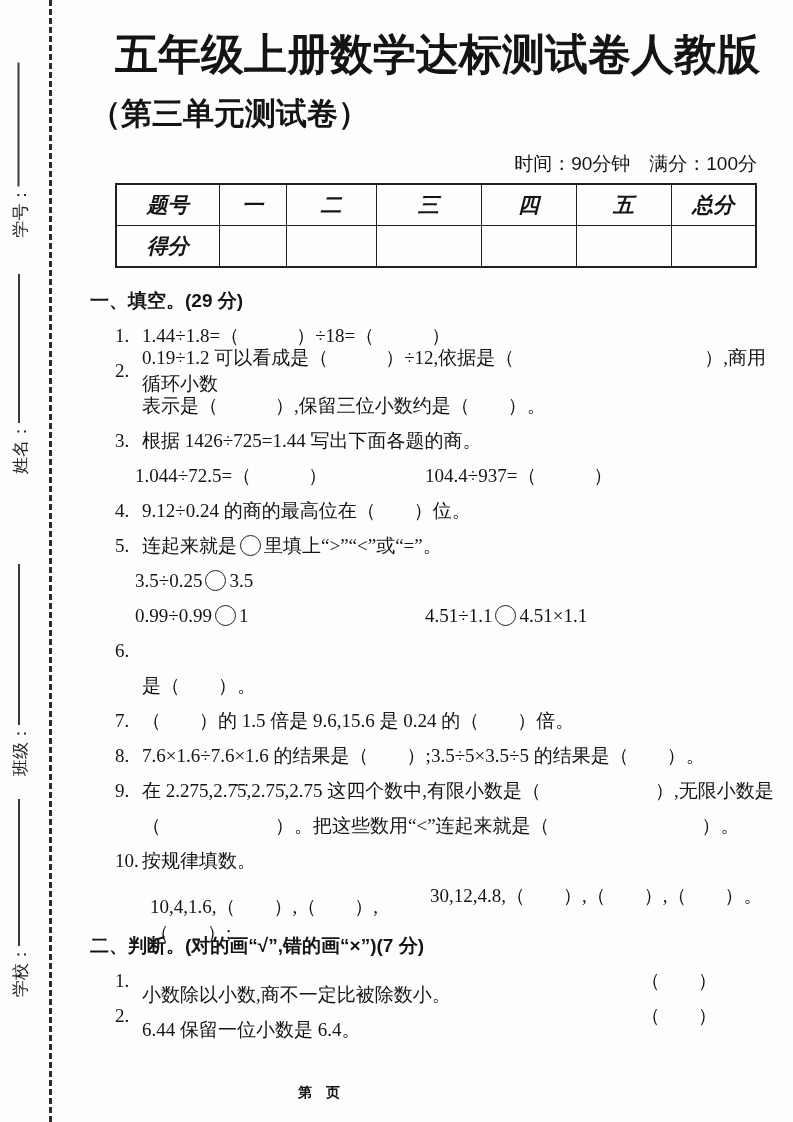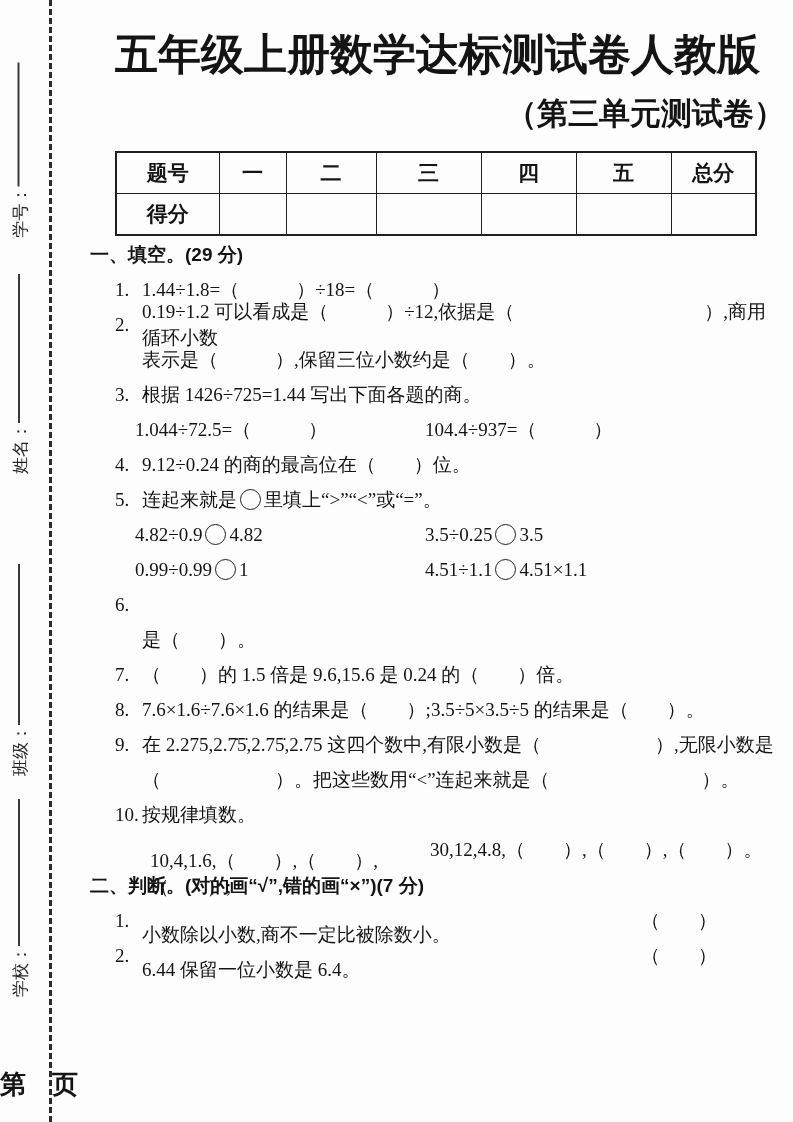--- a/index.html
+++ b/index.html
@@ -23,57 +23,57 @@
   .g2 { width:200px; left:-80px; top:364px; }
   .g3 { width:212px; left:-86px; top:660px; }
   .g4 { width:198px; left:-79px; top:888px; }
   
   .content { position:absolute; left:90px; top:0; width:695px; }
   .title {
     margin:30px 0 0 0; text-align:center; font-family:"Liberation Sans", sans-serif;
     font-size:43px; font-weight:900; letter-spacing:0px; line-height:1.15;
   }
   .subtitle {
-    margin:14px 0 0 0; text-align:right; font-family:"Liberation Sans", sans-serif;
+    margin:14px 0 0 0; text-align:left; font-family:"Liberation Sans", sans-serif;
     font-size:31px; font-weight:900;
   }
   .meta {
     margin-top:16px; padding-right:28px; text-align:right;
     font-family:"Liberation Sans", sans-serif; font-size:19px;
   }
   table.score {
-    margin:16px 0 0 25px; width:640px; border-collapse:collapse;
-    border:2.5px solid #1f1f1f; table-layout:fixed;
+    margin:6px 0 0 25px; width:640px; border-collapse:collapse;
+    border:2.5px solid #1f1f1f; table-layout:fixed;font-style:italic;
   }
   table.score td {
     border:1.5px solid #1f1f1f; height:38px; text-align:center;
     font-size:21px; font-weight:bold; font-family:"Liberation Serif", serif;
   }
   .sec-head {
-    margin-top:2px; height:34px; display:flex; align-items:center;
+    margin-top:16px; height:34px; display:flex; align-items:center;
     font-family:"Liberation Sans", sans-serif; font-size:19px; font-weight:bold;text-align:center;
   }
   .row { height:35px; display:flex; align-items:center; font-size:19px; }
   .row.num { padding-left:25px; }
   .qnum { width:27px; flex:none; }
   .row.cont { padding-left:52px; }
   .row.items { padding-left:45px; }
   .row.seq { padding-left:60px; }
   .col-left { width:290px; flex:none; display:flex; align-items:center; }
   .col-right { display:flex; align-items:center; }
   .seq-left { width:280px; flex:none;margin-top:48px; }
   .cmp-circle {
     display:inline-block; width:19px; height:19px; flex:none;
     border:1.6px solid #1f1f1f; border-radius:50%; margin:0 3px; background:#fdfdfd;
   }
   .judge-text { flex:1;margin-top:28px; }
   .judge-blank { padding-right:68px; }
   .footer {
-    position:absolute; bottom:20px; left:0; width:638px; 
-    font-family:"Liberation Sans", sans-serif; font-size:26px; font-weight:bold;
+    position:absolute; bottom:20px; left:0; width:638px; text-align:center;
+    font-family:"Liberation Sans", sans-serif; font-size:14px; font-weight:bold;
   }
 </style>
 </head>
 <body>
 
 <div class="page">
 
   <div class="binding-line"></div>
 
   <div class="m-group g1">
@@ -90,20 +90,21 @@
   </div>
   <div class="m-group g4">
     <span>学校：</span>
     <span class="m-line"></span>
   </div>
 
   <div class="content">
 
     <h1 class="title">五年级上册数学达标测试卷人教版</h1>
     <h2 class="subtitle">（第三单元测试卷）</h2>
+    <div class="meta">时间：90分钟　满分：100分</div>
 
     <table class="score">
       <colgroup>
         <col style="width:103px">
           <col style="width:67px">
           <col style="width:90px">
         <col style="width:105px">
           <col style="width:95px">
           <col style="width:95px">
           <col style="width:85px">
@@ -159,25 +160,20 @@
       <span>9.12÷0.24 的商的最高位在（　　）位。</span>
     </div>
 
     <div class="row num">
       <span class="qnum">5.</span>
       <span>连起来就是</span>
       <span class="cmp-circle"></span>
       <span>里填上“&gt;”“&lt;”或“=”。</span>
     </div>
     <div class="row items">
-      <span class="col-left">
-        <span>4.82÷0.9</span>
-        <span class="cmp-circle"></span>
-        <span>4.82</span>
-      </span>
       <span class="col-right">
         <span>3.5÷0.25</span>
         <span class="cmp-circle"></span>
         <span>3.5</span>
       </span>
     </div>
     <div class="row items">
       <span class="col-left">
         <span>0.99÷0.99</span>
         <span class="cmp-circle"></span>

